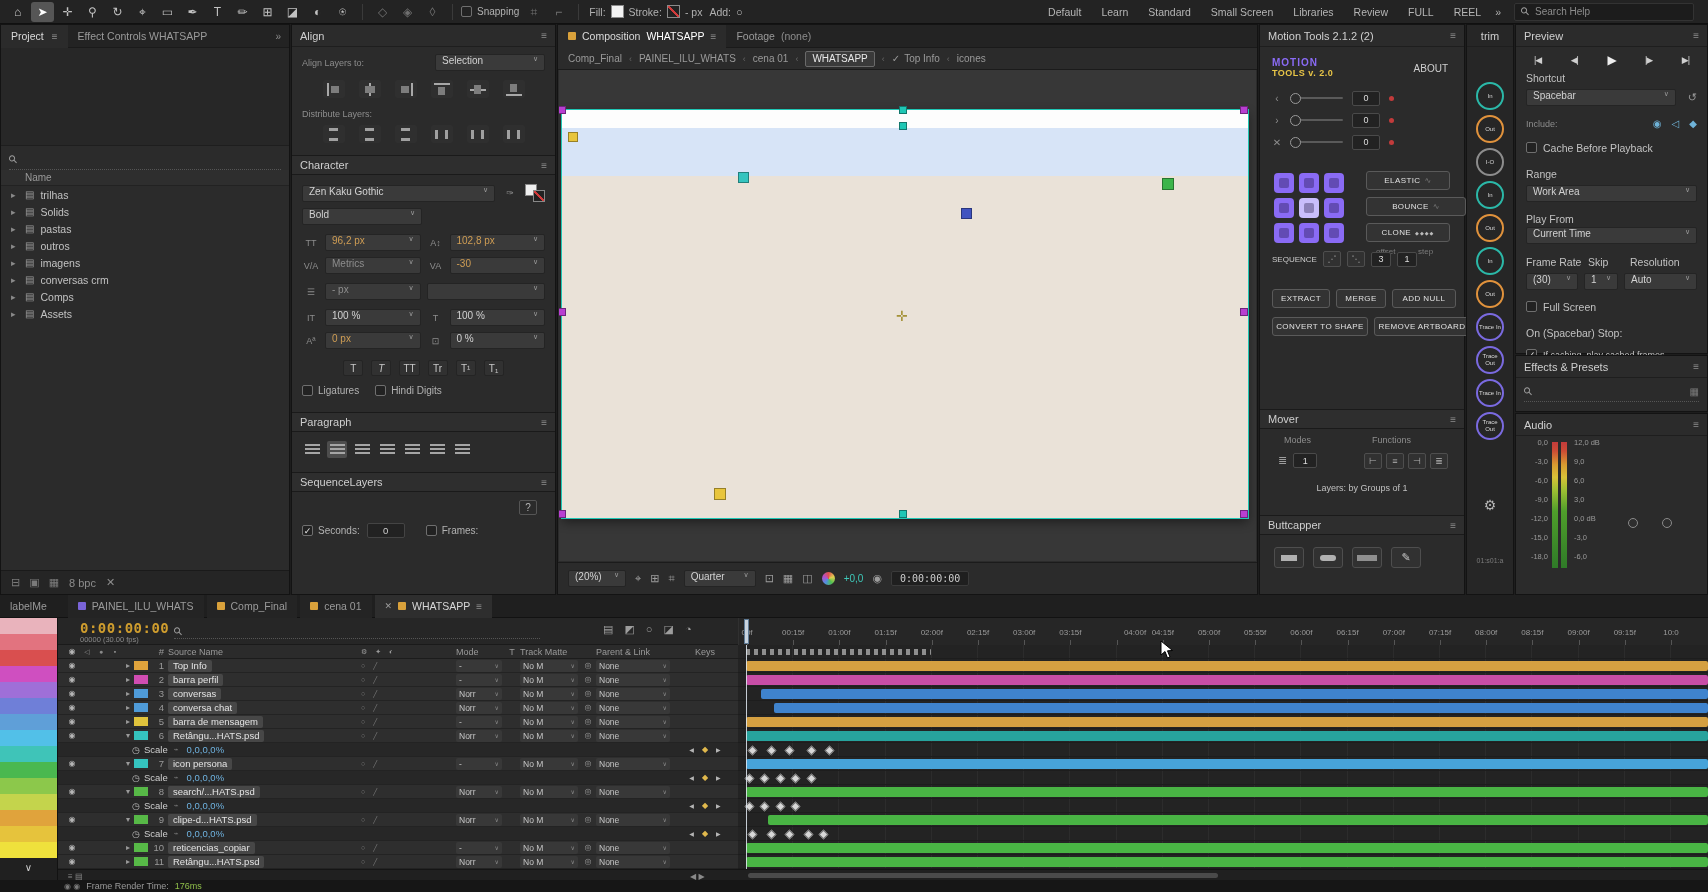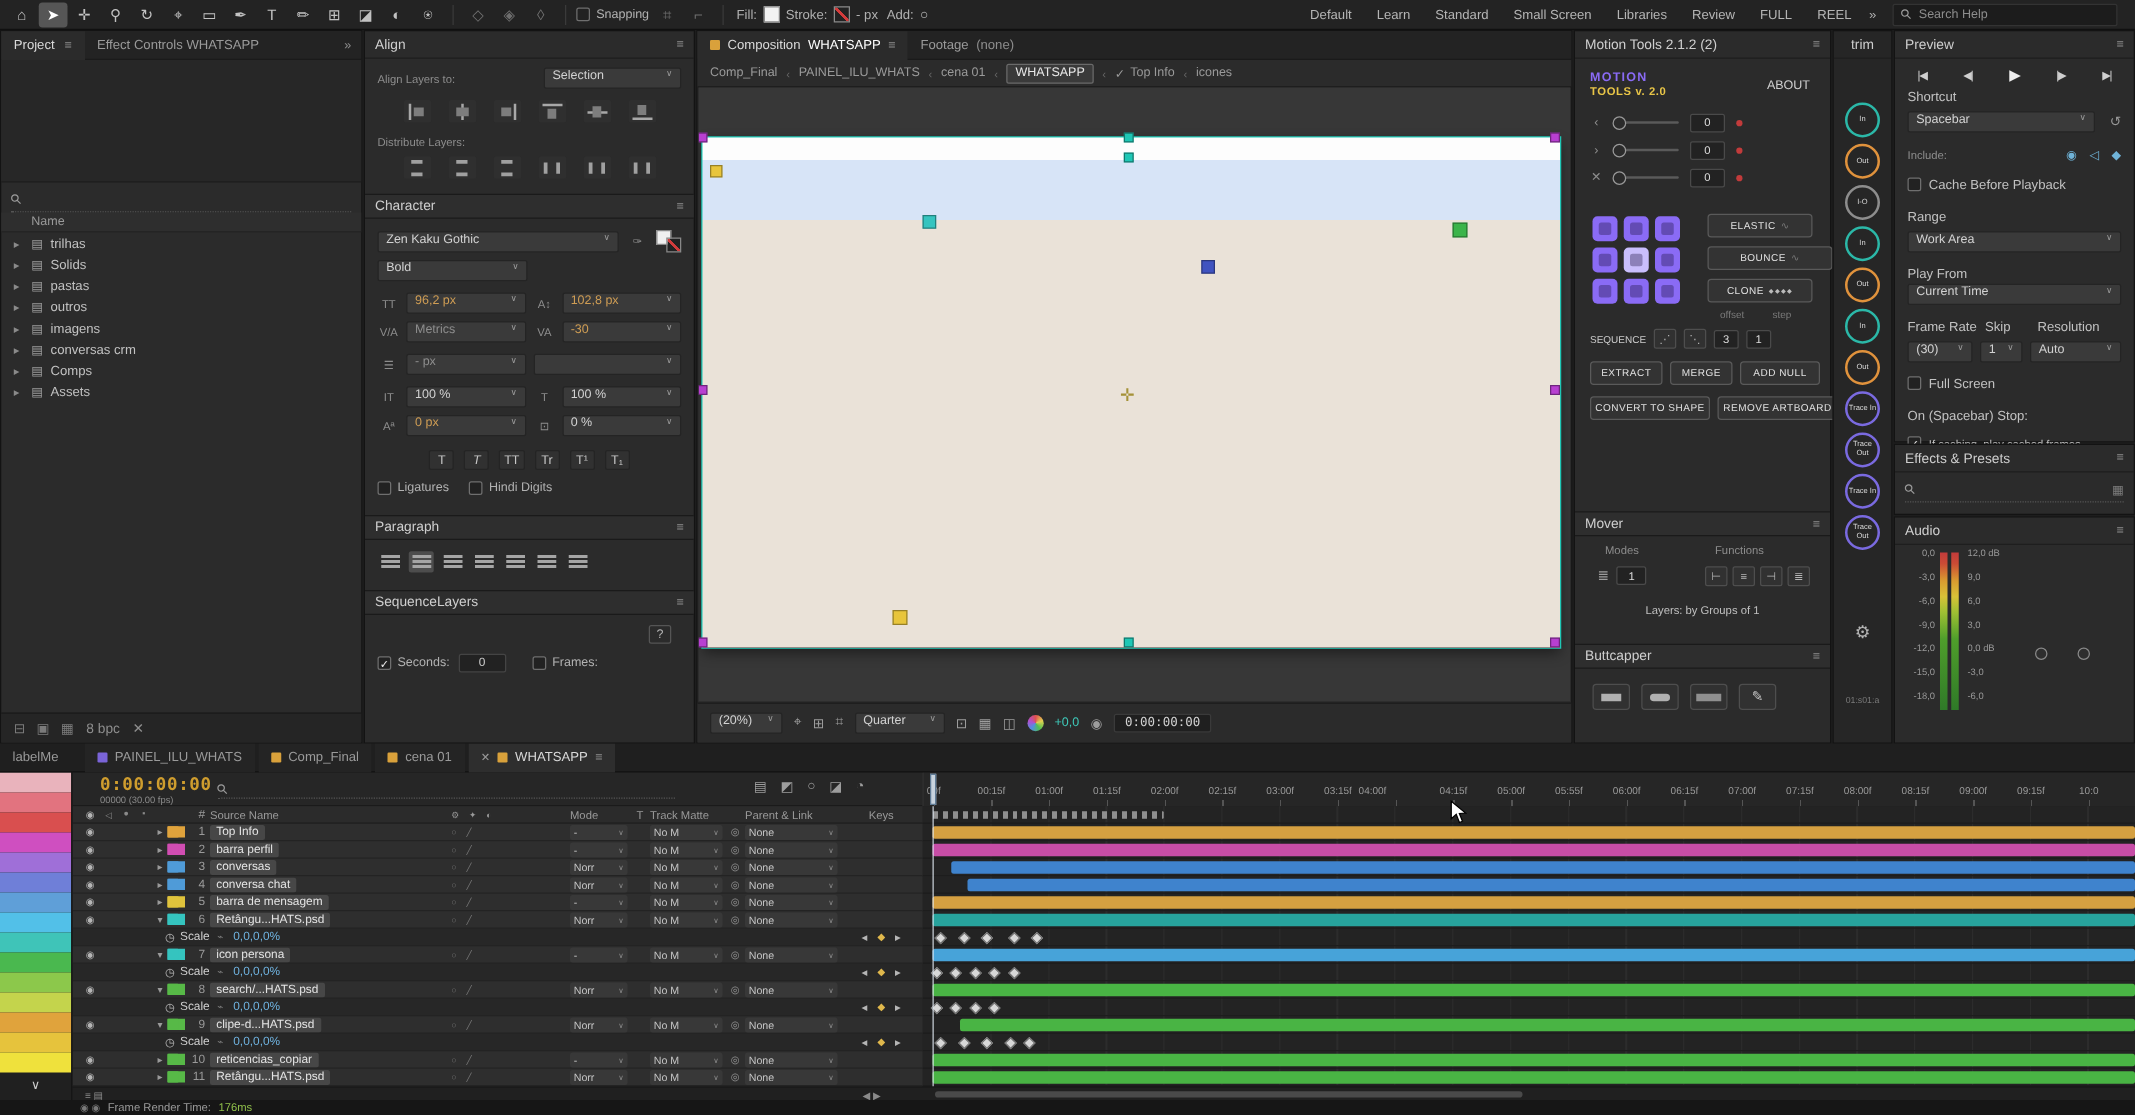--- a/index.html
+++ b/index.html
@@ -680,21 +680,21 @@
     <div class="mtbtn abs" style="left:106px;top:172px;width:100px">
         <span>BOUNCE</span>
         <span class="dim2">∿</span>
       </div>
     <div class="mtbtn abs" style="left:106px;top:198px;width:84px">
         <span>CLONE</span>
         <span class="mtdots">◆◆◆◆</span>
       </div>
     <div class="abs dim2 f8" style="left:116px;top:222px">offset</div>
     <div class="abs dim2 f8" style="left:158px;top:222px">step</div>
-    <div class="abs mtseq" style="left:12px;top:238px">
+    <div class="abs mtseq" style="left:12px;top:226px">
       <span class="f8">SEQUENCE</span>
       <span class="mtfn">⋰</span>
       <span class="mtfn">⋱</span>
       <span class="mtin">3</span>
       <span class="mtin">1</span>
     </div>
     <div class="abs" style="left:12px;top:264px;display:flex;gap:6px">
       <div class="mtbtn" style="width:58px">EXTRACT</div>
       <div class="mtbtn" style="width:50px">MERGE</div>
       <div class="mtbtn" style="width:64px">ADD NULL</div>
@@ -941,21 +941,21 @@
         <div id="ruler">
             <div class="tickmarks"></div>
             <span class="ticklab" style="left: 8px;">00f</span>
             <span class="ticklab" style="left: 54.2px;">00:15f</span>
             <span class="ticklab" style="left: 100.4px;">01:00f</span>
             <span class="ticklab" style="left: 146.6px;">01:15f</span>
             <span class="ticklab" style="left: 192.8px;">02:00f</span>
             <span class="ticklab" style="left: 239px;">02:15f</span>
             <span class="ticklab" style="left: 285.2px;">03:00f</span>
             <span class="ticklab" style="left: 331.4px;">03:15f</span>
-            <span class="ticklab" style="left: 359px;">04:00f</span>
+            <span class="ticklab" style="left: 396px;">04:00f</span>
             <span class="ticklab" style="left: 423.8px;">04:15f</span>
             <span class="ticklab" style="left: 470px;">05:00f</span>
             <span class="ticklab" style="left: 516.2px;">05:55f</span>
             <span class="ticklab" style="left: 562.4px;">06:00f</span>
             <span class="ticklab" style="left: 608.6px;">06:15f</span>
             <span class="ticklab" style="left: 654.8px;">07:00f</span>
             <span class="ticklab" style="left: 701px;">07:15f</span>
             <span class="ticklab" style="left: 747.2px;">08:00f</span>
             <span class="ticklab" style="left: 793.4px;">08:15f</span>
             <span class="ticklab" style="left: 839.6px;">09:00f</span>

